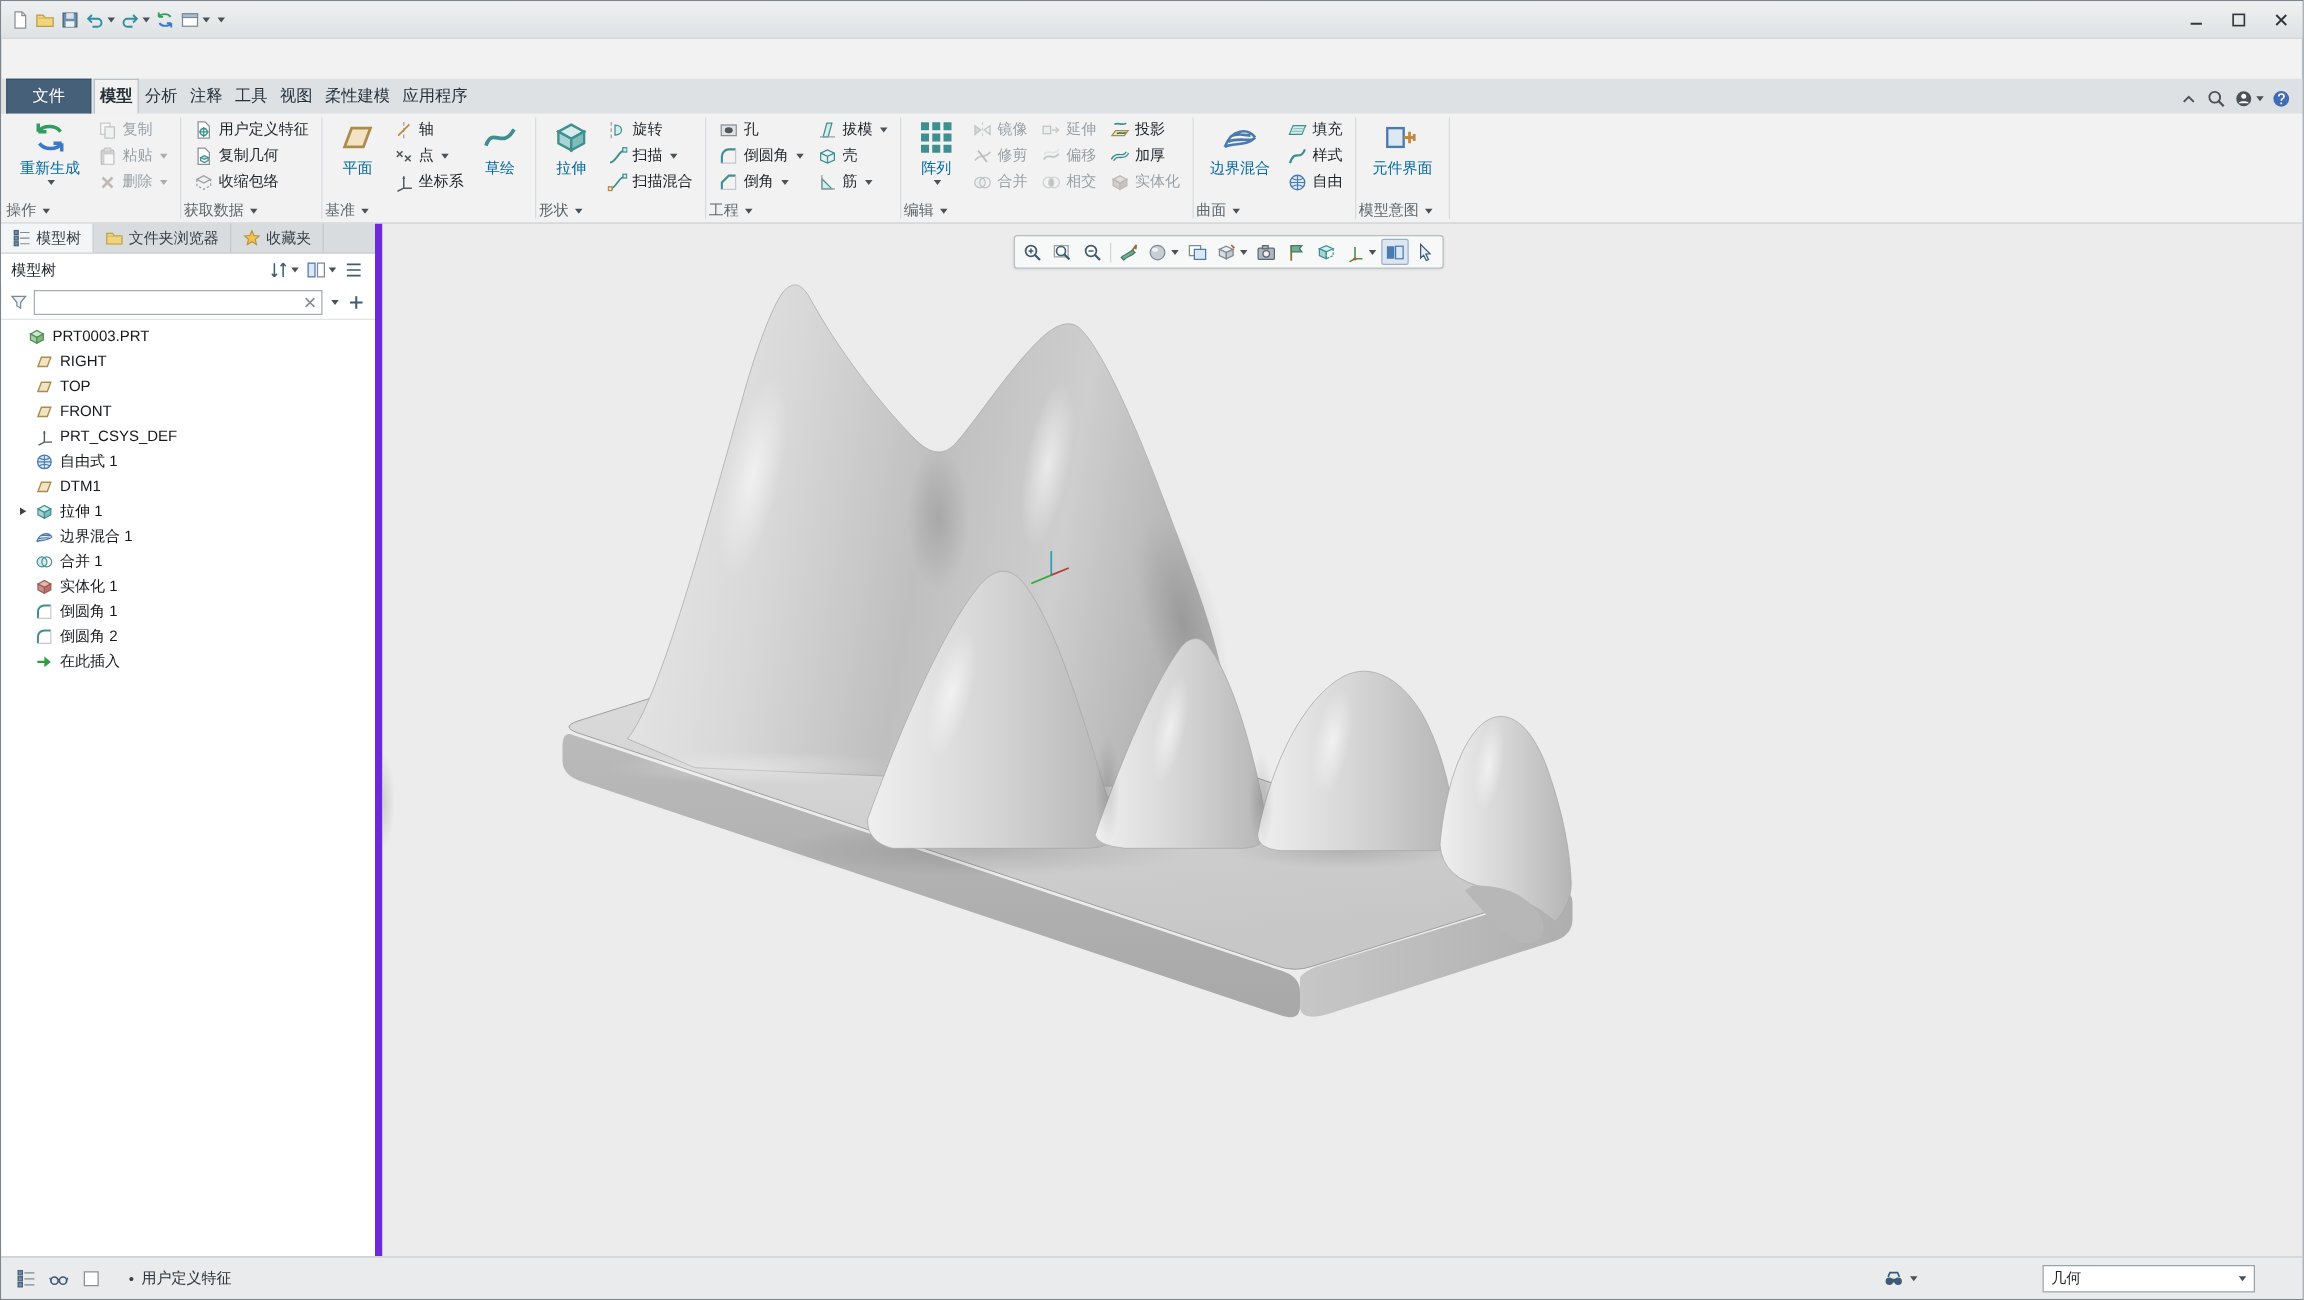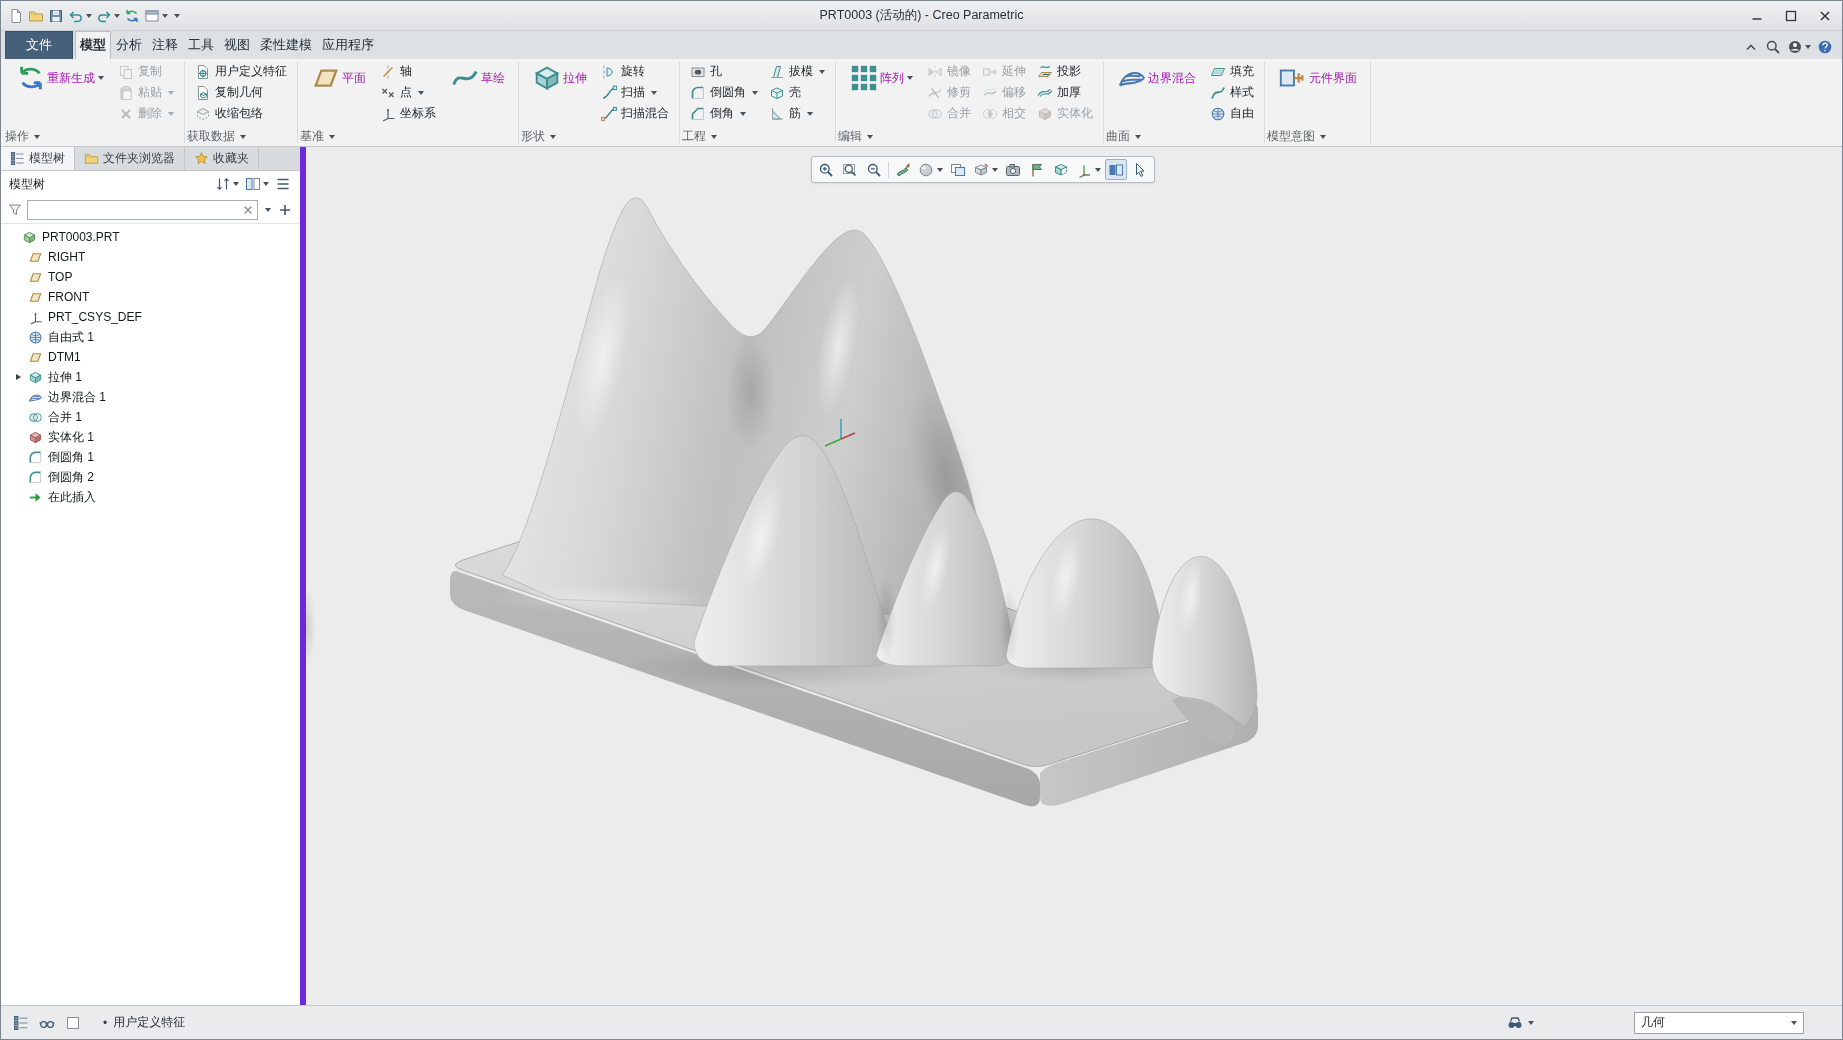--- a/index.html
+++ b/index.html
@@ -17,35 +17,35 @@
 
   [data-icon] { display:inline-flex; width:16px; height:16px; flex:0 0 auto; }
   [data-icon] svg { width:100%; height:100%; display:block; }
   .ric { width:16px; height:16px; }
   .ric-lg { width:30px; height:30px; }
   .tic { width:15px; height:15px; }
 
   .dd { width:0; height:0; border-left:3.5px solid transparent; border-right:3.5px solid transparent; border-top:4px solid #4a5258; display:inline-block; margin-left:2px; }
 
   
-  .tabbar { height:28px; flex:0 0 28px; background:#dde1e4; display:flex; align-items:flex-end; padding-left:4px; }
+  .tabbar { height:28px; flex:0 0 28px; background:#dde1e4; display:flex; align-items:flex-end; padding-left:4px;margin-top:32px; }
   .tab { padding:4px 4px 5px; font-size:13px; color:#26313a; border:1px solid transparent; border-bottom:none; background:none; }
   .tab.file { background:#46607a; color:#ffffff; border-color:#3a5068; padding:4px 20px 5px; margin-right:2px; }
   .tab.active { background:#f2f2f2; border-color:#b9bec3; font-weight:bold; }
   .tabbar-right { margin-left:auto; display:flex; align-items:center; gap:4px; padding:0 8px 3px 0; }
   .tbtn { border:none; background:none; display:flex; align-items:center; padding:1px; }
 
   
   .ribbon { height:88px; flex:0 0 88px; background:#f2f2f2; border-bottom:1px solid #c5c9cc; display:flex; align-items:stretch; padding-left:2px; }
   .rgroup { display:flex; flex-direction:column; padding:1px 2px 0; }
   .rbody { display:flex; align-items:flex-start; gap:3px; flex:1; padding:1px 4px; }
   .rcol { display:flex; flex-direction:column;justify-content:space-between; }
   .rsep { width:1px; background:#d8dbde; margin:3px 0; }
   .sbtn { display:flex; align-items:center; gap:4px; height:21px; padding:0 4px; border:none; background:none; font-size:12px; color:#1f2429; white-space:nowrap; }
-  .lbtn { display:flex; align-items:center; gap:1px; padding:2px 7px 0; border:none; background:none; font-size:12px; color:#a21caf; white-space:nowrap; }
+  .lbtn { display:flex; flex-direction:column; align-items:center; gap:1px; padding:2px 7px 0; border:none; background:none; font-size:12px; color:#0369a1; white-space:nowrap; }
   .disabled { color:#9aa1a7; }
   .disabled [data-icon] { opacity:.4; filter:grayscale(.8); }
   .disabled .dd { border-top-color:#a7adb2; }
   .rfoot { margin-top:auto; height:19px; display:flex; align-items:center; gap:3px; font-size:12px; color:#5f666c; border:none; background:none; }
 
   
   .main { flex:1; display:flex; min-height:0; }
 
   
   .panel { width:305px; flex:0 0 305px; background:#ffffff; border-right:6px solid #6d28d9; display:flex; flex-direction:column; }
@@ -150,21 +150,20 @@
               <rect x="2" y="3" width="12" height="10" fill="#fff" stroke="#7f8a94"></rect>
               <rect x="2" y="3" width="12" height="3" fill="#a9c0d4" stroke="#7f8a94"></rect>
             </svg>
           </span>
           <span class="dd"></span>
         </button>
       <button class="qbtn">
           <span class="dd"></span>
         </button>
     </div>
-    <div class="title">PRT0003 (活动的) - Creo Parametric</div>
     <div class="wctrl">
       <button class="wbtn">
           <span data-icon="minw">
             <svg viewBox="0 0 16 16" xmlns="http://www.w3.org/2000/svg">
               <path d="M3.5 11 H12.5" stroke="#30363b" stroke-width="1.5"></path>
             </svg>
           </span>
         </button>
       <button class="wbtn">
           <span data-icon="maxw">

